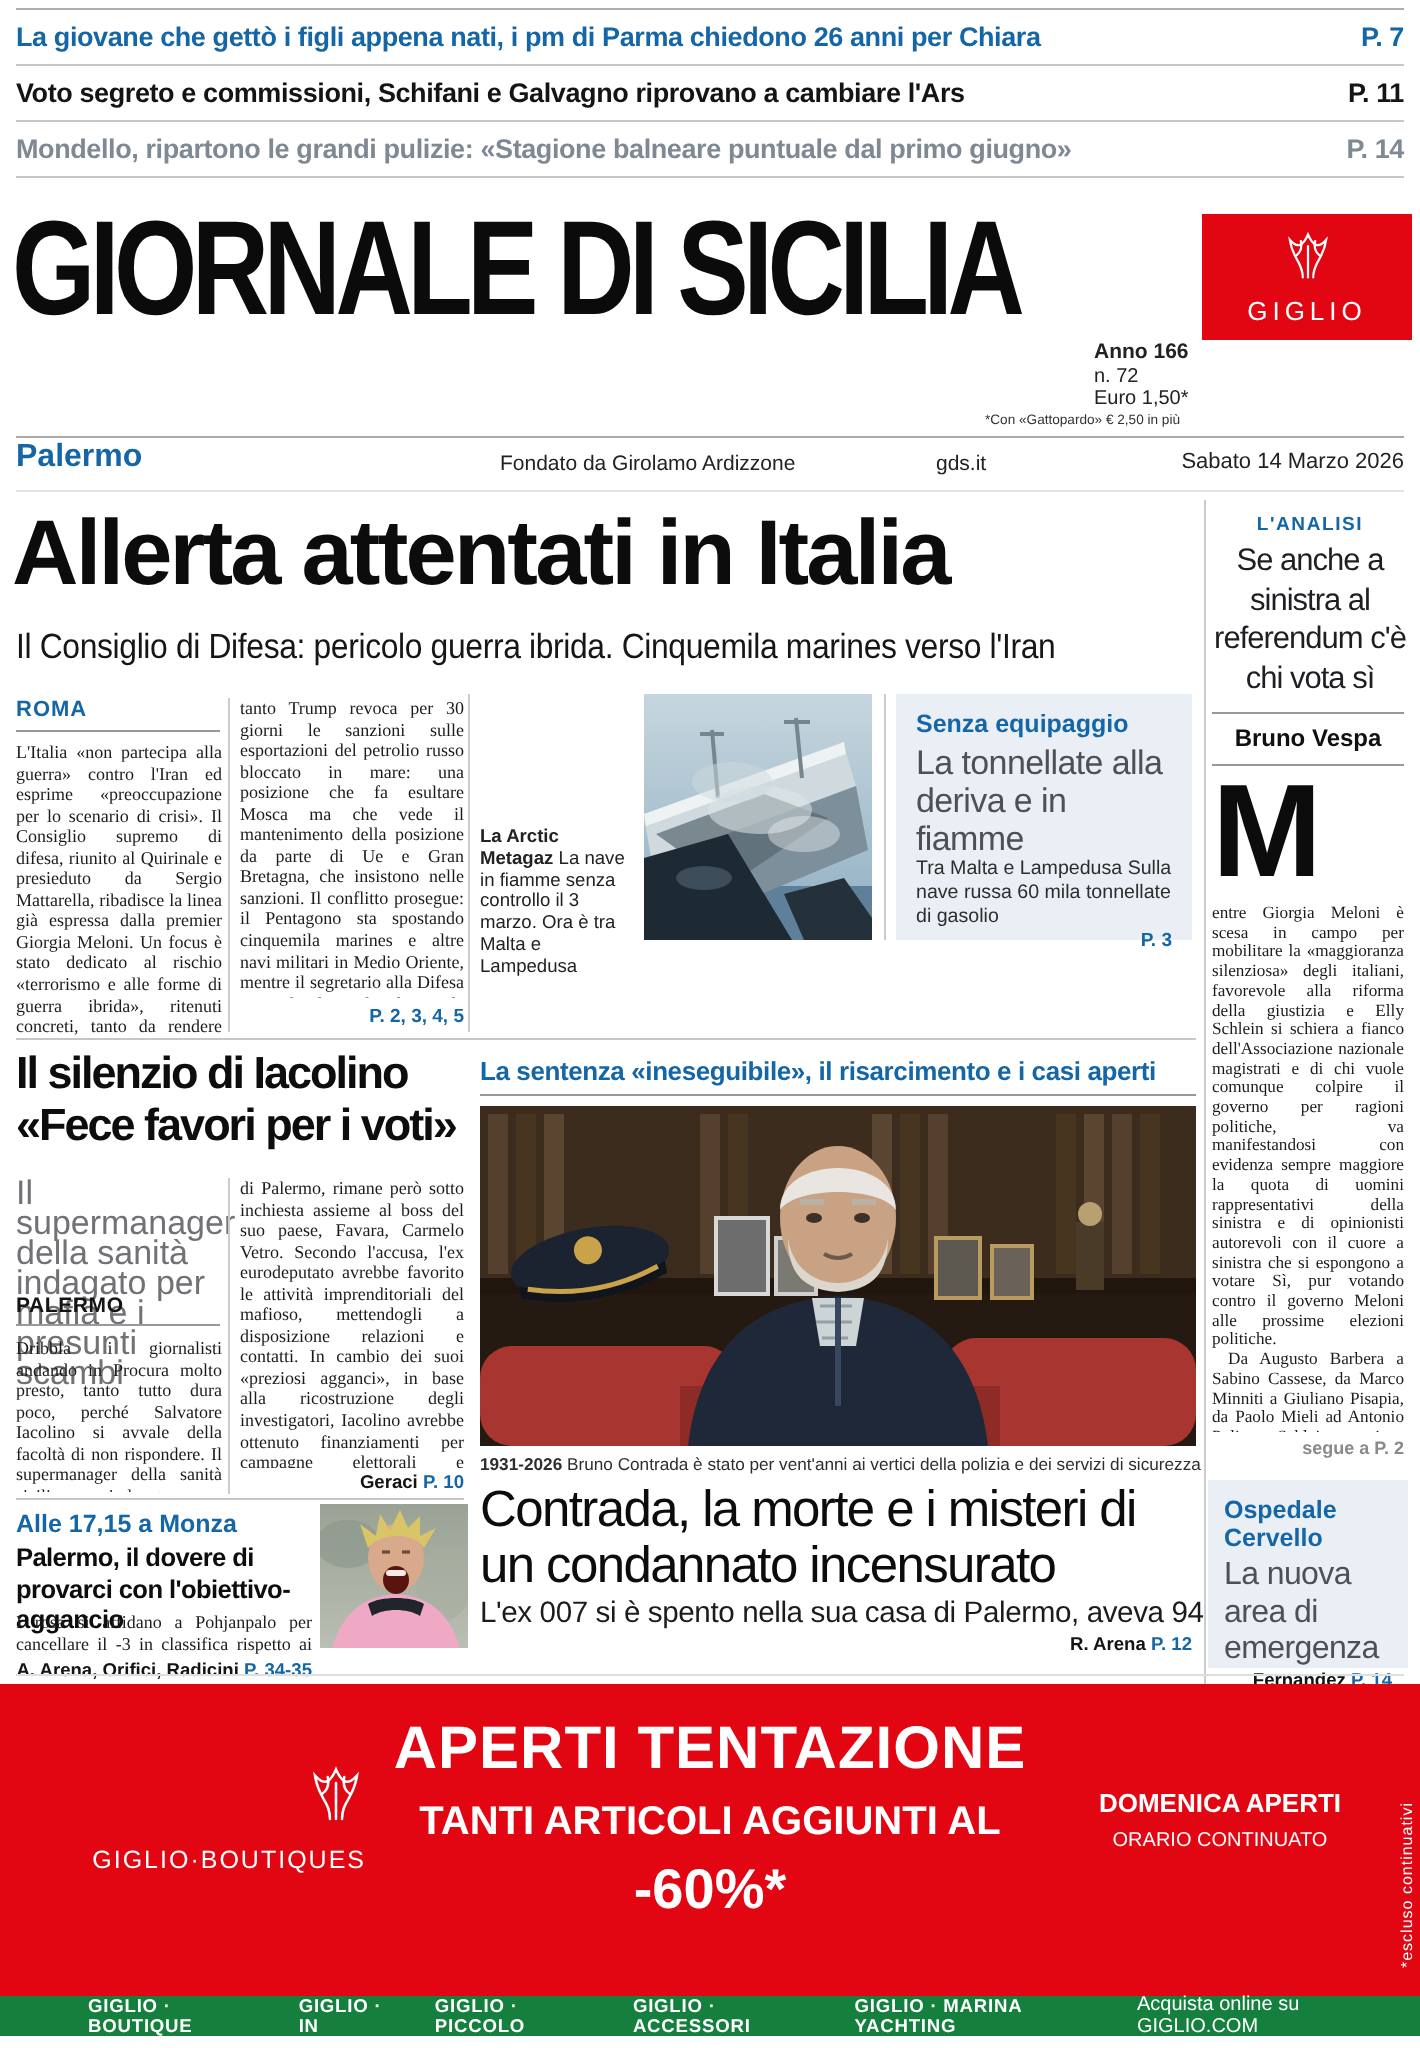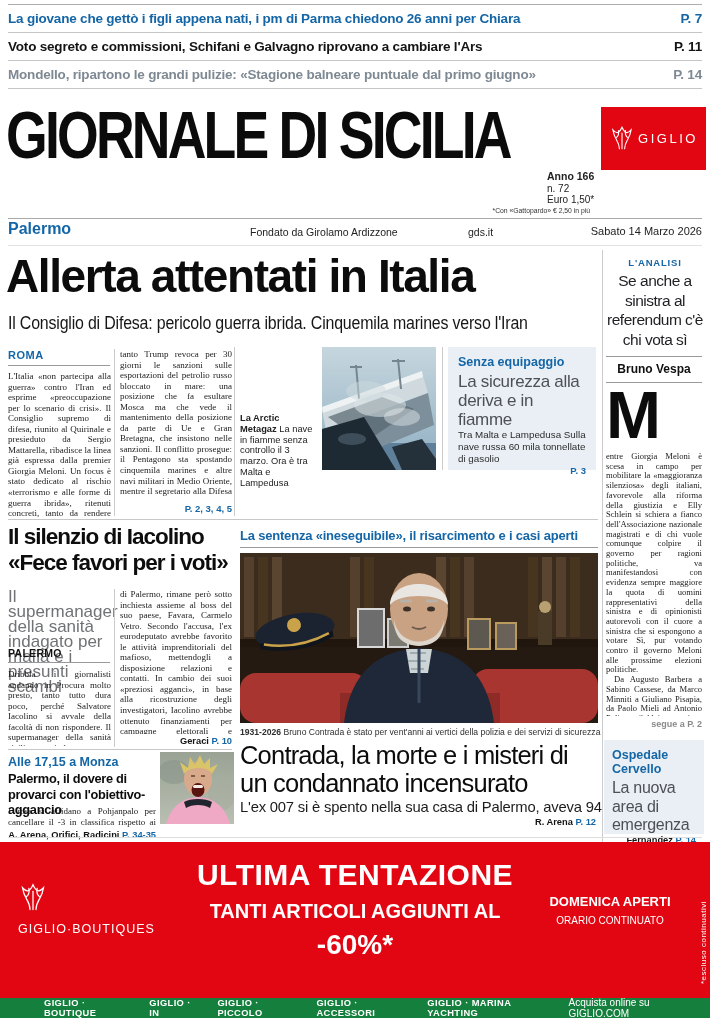--- a/index.html
+++ b/index.html
@@ -8,21 +8,21 @@
 .abs{position:absolute}
 .serif{font-family:"Liberation Serif","DejaVu Serif",serif;text-align:justify;color:#1b1b1b}
 .hr{position:absolute;height:1px;background:#c7c7c7}
 .vr{position:absolute;width:1px;background:#cccccc}
 
 .strip{position:absolute;left:8px;top:4px;width:694px;border-top:1px solid #adadad}
 .tease{display:flex;justify-content:space-between;align-items:center;height:28px;border-bottom:1px solid #c6c6c6;font-weight:bold;font-size:13.5px;letter-spacing:-.2px}
 .t-blue{color:#1566a6}.t-black{color:#141414}.t-gray{color:#7e8993}
 
 .mast-title{font-size:67px;font-weight:bold;letter-spacing:-3.5px;transform:scaleX(.8);transform-origin:0 0;white-space:nowrap;color:#0b0b0b}
-.giglio-box{position:absolute;left:601px;top:107px;width:105px;height:63px;background:#e20613;display:flex;flex-direction:row;align-items:center;justify-content:center;gap:3px}
+.giglio-box{position:absolute;left:601px;top:107px;width:105px;height:63px;background:#e20613;display:flex;flex-direction:column;align-items:center;justify-content:center;gap:3px}
 .giglio-box .lbl{color:#fff;font-size:13px;letter-spacing:2.5px}
 .issue{position:absolute;left:547px;top:171px;font-size:10px;line-height:11.5px;color:#222}
 .issue .b{font-weight:bold;font-size:10.5px}
 .issue-note{position:absolute;left:430px;top:207px;width:160px;text-align:right;font-size:6.8px;color:#333}
 
 .city{position:absolute;left:8px;top:220px;font-size:16px;font-weight:bold;color:#1566a6}
 .founded{position:absolute;left:250px;top:226px;font-size:10.5px;color:#222}
 .site{position:absolute;left:468px;top:226px;font-size:10.5px;color:#222}
 .pdate{position:absolute;right:8px;top:225px;font-size:11px;color:#222}
 
@@ -45,21 +45,21 @@
 
 .an-k{position:absolute;left:606px;top:257px;width:98px;text-align:center;font-size:9.5px;font-weight:bold;letter-spacing:.8px;color:#1566a6}
 .an-h{position:absolute;left:603px;top:271px;width:104px;text-align:center;font-size:15.5px;line-height:19.5px;letter-spacing:-.5px;color:#1f1f23}
 .an-a{position:absolute;left:606px;top:362px;width:96px;text-align:center;font-size:12px;font-weight:bold;color:#101010}
 .an-m{position:absolute;left:606px;top:384px;font-size:66px;line-height:.95;font-weight:bold;color:#0c0c0c}
 .an-b{position:absolute;left:606px;top:452px;width:96px;height:264px;font-size:8.6px;line-height:9.7px;overflow:hidden}
 .an-b p+p{text-indent:8px}
 .an-c{position:absolute;left:606px;top:719px;width:96px;text-align:right;font-size:9px;font-weight:bold;color:#8a8a8a}
 
 .ad{position:absolute;left:0;top:842px;width:710px;height:156px;background:#e20613;color:#fff}
-.ad-brand{position:absolute;left:18px;top:38px;width:150px;text-align:left}
+.ad-brand{position:absolute;left:33px;top:38px;width:150px;text-align:right}
 .ad-brand .lbl{font-size:12.5px;letter-spacing:1px;margin-top:6px}
 .ad-center{position:absolute;left:170px;top:16px;width:370px;text-align:center}
 .ad-t{font-size:30px;font-weight:bold;letter-spacing:.5px}
 .ad-s{font-size:20px;font-weight:bold;margin-top:8px}
 .ad-d{font-size:28px;font-weight:bold;margin-top:6px}
 .ad-right{position:absolute;left:535px;top:52px;width:150px;text-align:center}
 .ad-r1{font-size:13px;font-weight:bold}
 .ad-r2{font-size:10px;margin-top:6px}
 .ad-side{position:absolute;right:2px;top:22px;height:120px;writing-mode:vertical-rl;transform:rotate(180deg);font-size:8px;letter-spacing:.5px}
 
@@ -152,21 +152,21 @@
     <ellipse cx="44" cy="44" rx="20" ry="10" fill="#cdd9de" opacity=".5"></ellipse>
     <ellipse cx="80" cy="70" rx="18" ry="9" fill="#e8eef0" opacity=".45"></ellipse>
     <ellipse cx="30" cy="92" rx="14" ry="6" fill="#3d4d59"></ellipse>
   </svg>
 </div>
 <div class="vr" style="left:442px;top:347px;height:123px"></div>
 
 <div class="abs tintbox" style="left:448px;top:347px;width:148px;height:123px;padding:8px 10px">
   <div>
     <div class="bk">Senza equipaggio</div>
-    <div class="bh">La sicurezza alla deriva e in fiamme</div>
+    <div class="bh">La tonnellate alla deriva e in fiamme</div>
   </div>
   <div>
     <div class="bd">Tra Malta e Lampedusa Sulla nave russa 60 mila tonnellate di gasolio</div>
     <div class="bp">P. 3</div>
   </div>
 </div>
 
 <div class="hr" style="left:8px;top:519px;width:590px"></div>
 
 <div class="abs" style="left:8px;top:524px;width:228px;font-size:22.5px;line-height:25.5px;font-weight:bold;letter-spacing:-1px;color:#0d0d0d">Il silenzio di Iacolino «Fece favori per i voti»</div>
@@ -304,21 +304,21 @@
       <svg width="30" height="32" viewBox="0 0 40 40" fill="none" stroke="#fff" stroke-width="1.7" stroke-linecap="round">
         <path d="M20 38 V14"></path>
         <path d="M16 38 C16 26 8 24 6 9 C12 16 16 14 20 5 C24 14 28 16 34 9 C32 24 24 26 24 38"></path>
         <path d="M11 21 C14 19 15.5 15 14.5 10"></path>
         <path d="M29 21 C26 19 24.5 15 25.5 10"></path>
       </svg>
     </span>
     <div class="lbl">GIGLIO·BOUTIQUES</div>
   </div>
   <div class="ad-center">
-    <div class="ad-t">ULTIMA TENTAZIONE</div>
+    <div class="ad-t">APERTI TENTAZIONE</div>
     <div class="ad-s">TANTI ARTICOLI AGGIUNTI AL</div>
     <div class="ad-d">-60%*</div>
   </div>
   <div class="ad-right">
     <div class="ad-r1">DOMENICA APERTI</div>
     <div class="ad-r2">ORARIO CONTINUATO</div>
   </div>
   <div class="ad-side">*escluso continuativi</div>
 </div>
 

